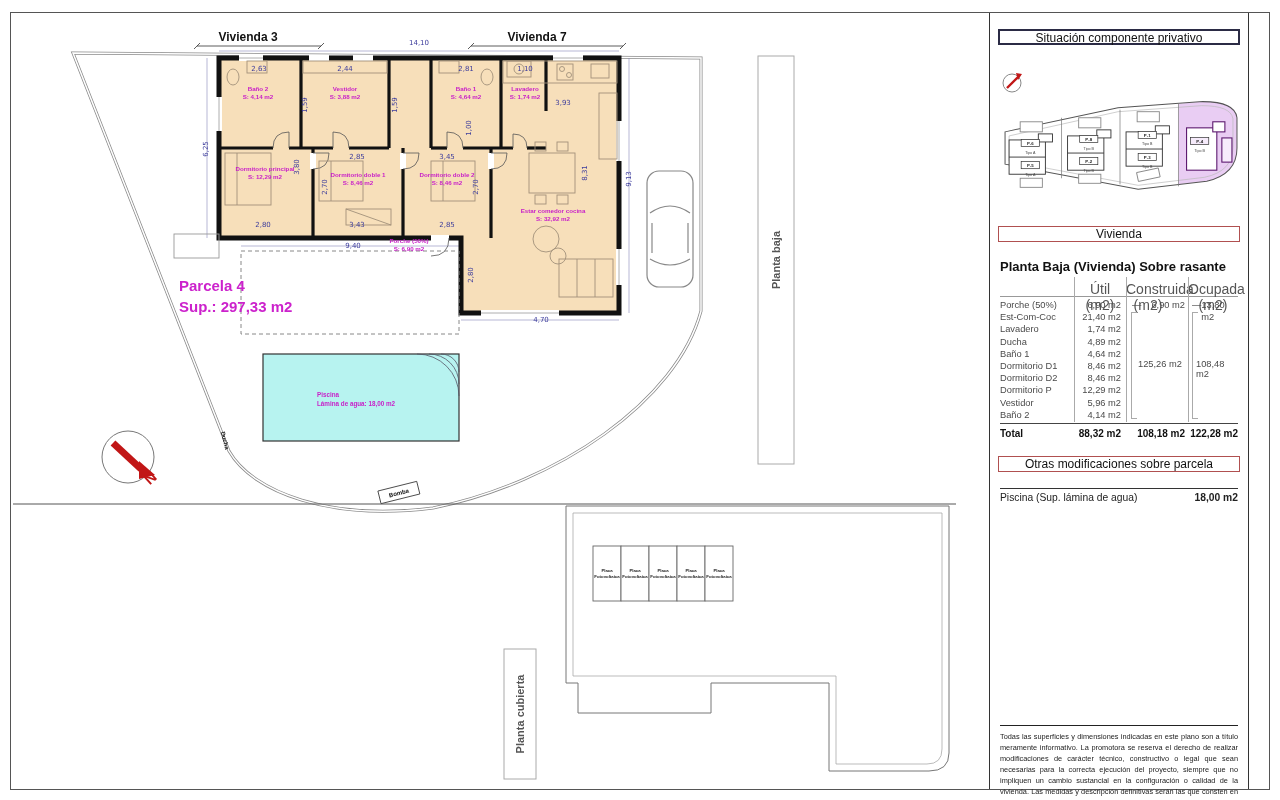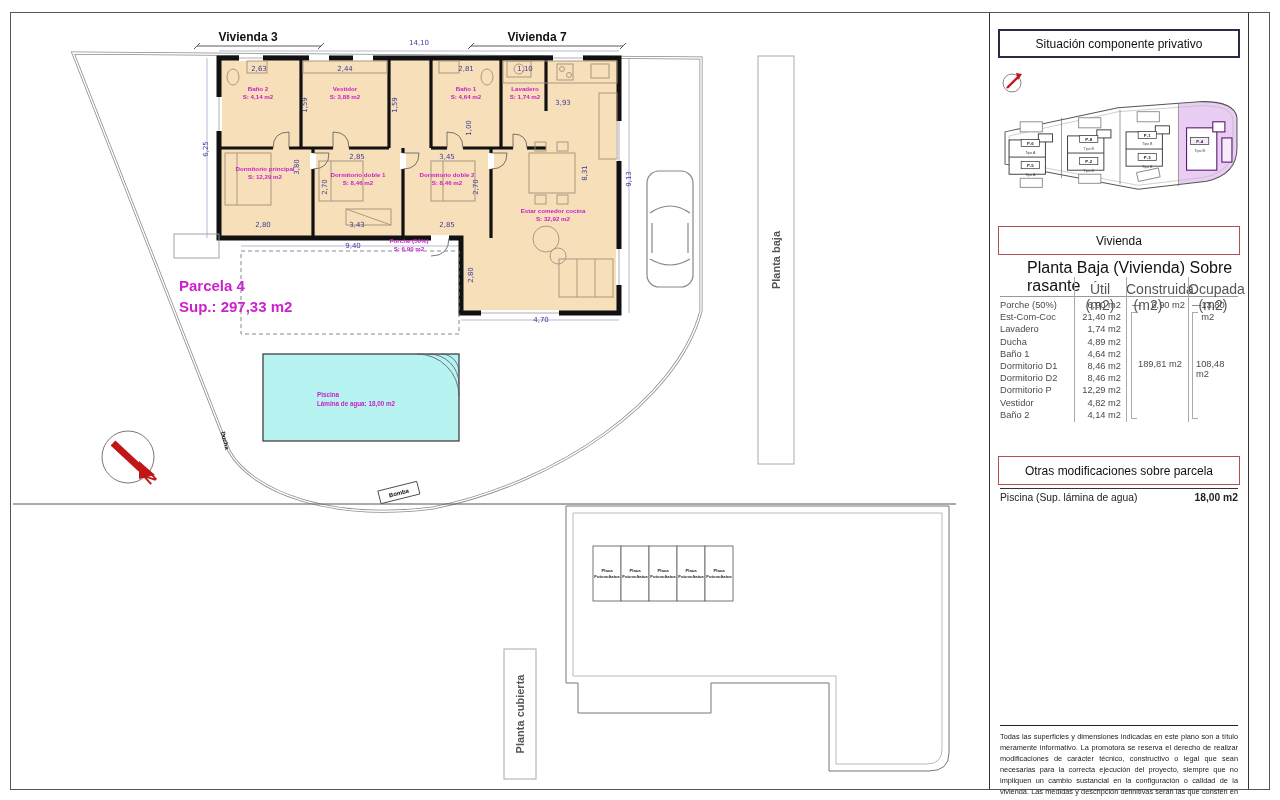--- a/index.html
+++ b/index.html
@@ -14,25 +14,25 @@
   .pool-t{font-size:6.3px;font-weight:bold;fill:#c81ec8;}
   .parcela{font-size:15px;font-weight:bold;fill:#cc22cc;}
   .ptxt{font-size:4.3px;font-weight:bold;fill:#222;text-anchor:middle;}
   .sid{font-size:4.3px;font-weight:bold;fill:#222;text-anchor:middle;}
   .stipo{font-size:3.6px;fill:#444;text-anchor:middle;}
   .small-b{font-size:6px;font-weight:bold;fill:#111;text-anchor:middle;}
   .north-n{font-size:15px;font-weight:bold;fill:#c11616;text-anchor:middle;}
   
   .panel{position:absolute;left:978px;top:0;bottom:0;width:258px;border-left:1px solid #333;border-right:1px solid #333;background:#fff;}
   .panel *{box-sizing:border-box;}
-  .hbox{position:absolute;left:8px;right:8px;height:29px;display:flex;align-items:center;justify-content:center;
+  .hbox{position:absolute;left:8px;right:8px;height:16px;display:flex;justify-content:center;
     font-size:12px;color:#111;background:#fff;}
   .hbox.navy{border:2px solid #2b2b45;}
   .hbox.red{border:1.5px solid #b05050;}
-  .ttl{position:absolute;left:10px;right:10px;font-size:16px;font-weight:normal;color:#111;margin-left:27px;}
+  .ttl{position:absolute;left:10px;right:10px;font-size:13px;font-weight:bold;color:#111;}
   .atable{position:absolute;left:10px;width:238px;font-size:9.3px;color:#4a4a4a;}
   .ahead{position:relative;height:20px;border-bottom:1px solid #999;}
   .ahead span{position:absolute;top:4px;font-size:14px;color:#555;text-align:center;}
   .vline{position:absolute;top:0;width:0;border-left:1px solid #aaa;}
   .trow{display:flex;height:12.2px;line-height:12.2px;}
   .c-lab{width:74px;}
   .c-util{width:52px;text-align:right;padding-right:5px;}
   .c-con{width:62px;display:flex;justify-content:space-between;padding:0 3px 0 6px;}
   .c-ocu{width:50px;display:flex;justify-content:space-between;padding:0 1px 0 4px;}
   .bracket{position:absolute;width:6px;border-left:1px solid #aaa;}
@@ -427,35 +427,41 @@
             <span class="c-ocu"></span>
           </div>
           <div class="trow">
             <span class="c-lab">Dormitorio P</span>
             <span class="c-util">12,29 m2</span>
             <span class="c-con"></span>
             <span class="c-ocu"></span>
           </div>
           <div class="trow">
             <span class="c-lab">Vestidor</span>
-            <span class="c-util">4,82 m2</span>
+            <span class="c-util">5,96 m2</span>
             <span class="c-con"></span>
             <span class="c-ocu"></span>
           </div>
           <div class="trow">
             <span class="c-lab">Baño 2</span>
             <span class="c-util">4,14 m2</span>
             <span class="c-con"></span>
             <span class="c-ocu"></span>
           </div>
         </div>
       <div class="bracket" style="left:131px;top:35px;height:107px"></div>
       <div class="bracket" style="left:192px;top:35px;height:107px"></div>
-      <div class="gval" style="left:138px;top:82px">189,81 m2</div>
+      <div class="gval" style="left:138px;top:82px">125,26 m2</div>
       <div class="gval" style="left:196px;top:82px">108,48 m2</div>
+      <div class="atotal" style="top:146px">
+        <span class="c-lab">Total</span>
+        <span class="c-util">88,32 m2</span>
+        <span style="width:62px;text-align:right;padding-right:3px">108,18 m2</span>
+        <span style="width:50px;text-align:right">122,28 m2</span>
+      </div>
     </div>
 
     <div class="hbox red" style="top:443px">
       <span>Otras modificaciones sobre parcela</span>
     </div>
 
     <div class="prow" style="top:475px">
       <span>Piscina (Sup. lámina de agua)</span>
       <span class="pv">18,00 m2</span>
     </div>

